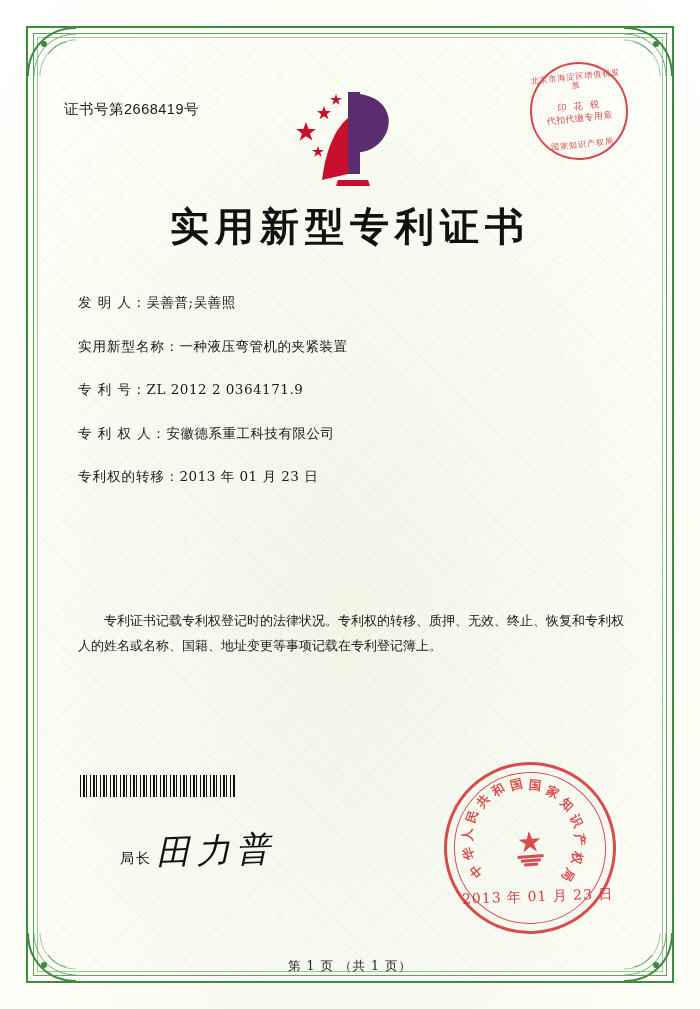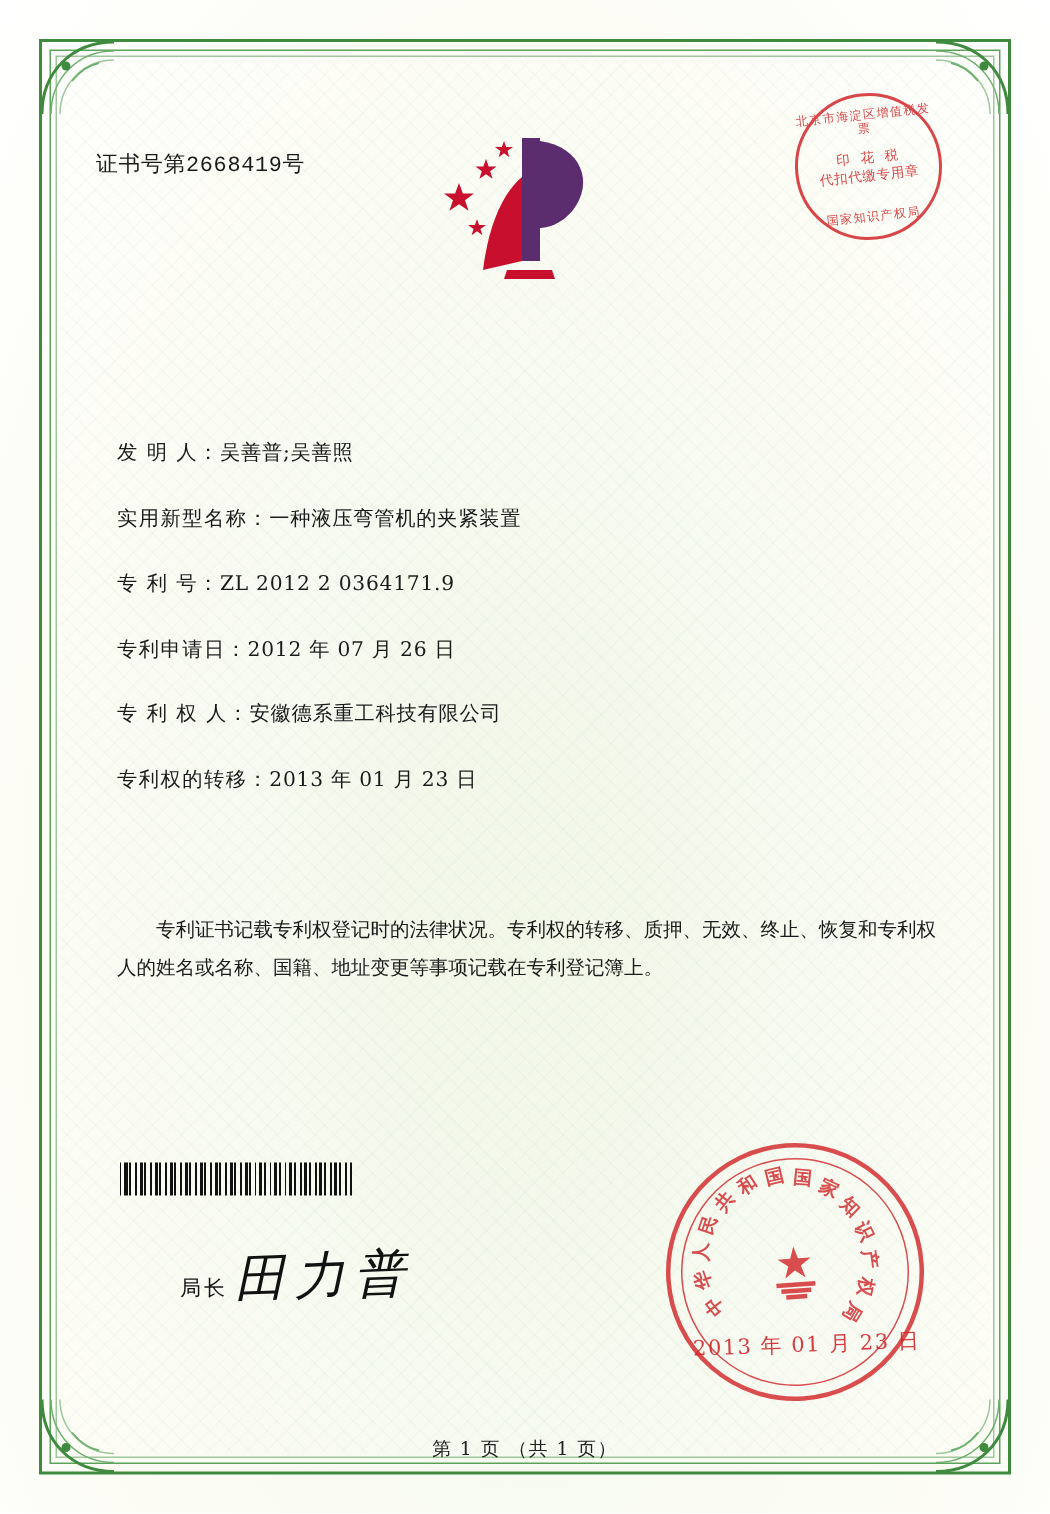--- a/index.html
+++ b/index.html
@@ -43,21 +43,21 @@
     position:absolute;left:40px;top:40px;right:40px;bottom:40px;
     background-image:
       repeating-linear-gradient(45deg, rgba(140,190,140,.06) 0 1px, transparent 1px 9px),
       repeating-linear-gradient(-45deg, rgba(140,190,140,.05) 0 1px, transparent 1px 9px);
     pointer-events:none;
   }
 
   .cert-no{
     position:absolute;left:64px;top:100px;
     font-size:14.5px;color:#1a1a1a;letter-spacing:.5px;
-    font-family:Liberation Mono, monospace;
+    font-family:Liberation Sans, sans-serif;
   }
 
   
   .logo{
     position:absolute;left:296px;top:88px;width:110px;height:102px;
   }
 
   
   .stamp-top{
     position:absolute;right:72px;top:62px;width:94px;height:94px;
@@ -232,33 +232,31 @@
   </div>
 
   <div class="stamp-top">
     <div class="inner">
       <div class="arc">北京市海淀区增值税发票</div>
       <div class="mid">印&nbsp;&nbsp;花&nbsp;&nbsp;税<br>代扣代缴专用章</div>
       <div class="bot">国家知识产权局</div>
     </div>
   </div>
 
+  <div class="title">实用新型专利证书</div>
 
   <div class="fields">
     <div class="field">
       <span class="lbl">发  明  人：</span><span class="val">吴善普;吴善照</span>
     </div>
     <div class="field">
       <span class="lbl">实用新型名称：</span><span class="val">一种液压弯管机的夹紧装置</span>
     </div>
     <div class="field">
       <span class="lbl">专  利  号：</span><span class="val">ZL 2012 2 0364171.9</span>
-    </div>
-    <div class="field">
-      <span class="lbl">专利申请日：</span><span class="val">2012 年 07 月 26 日</span>
     </div>
     <div class="field">
       <span class="lbl">专 利 权 人：</span><span class="val">安徽德系重工科技有限公司</span>
     </div>
     <div class="field">
       <span class="lbl">专利权的转移：</span><span class="val">2013 年 01 月 23 日</span>
     </div>
   </div>
 
   <div class="body-text">

